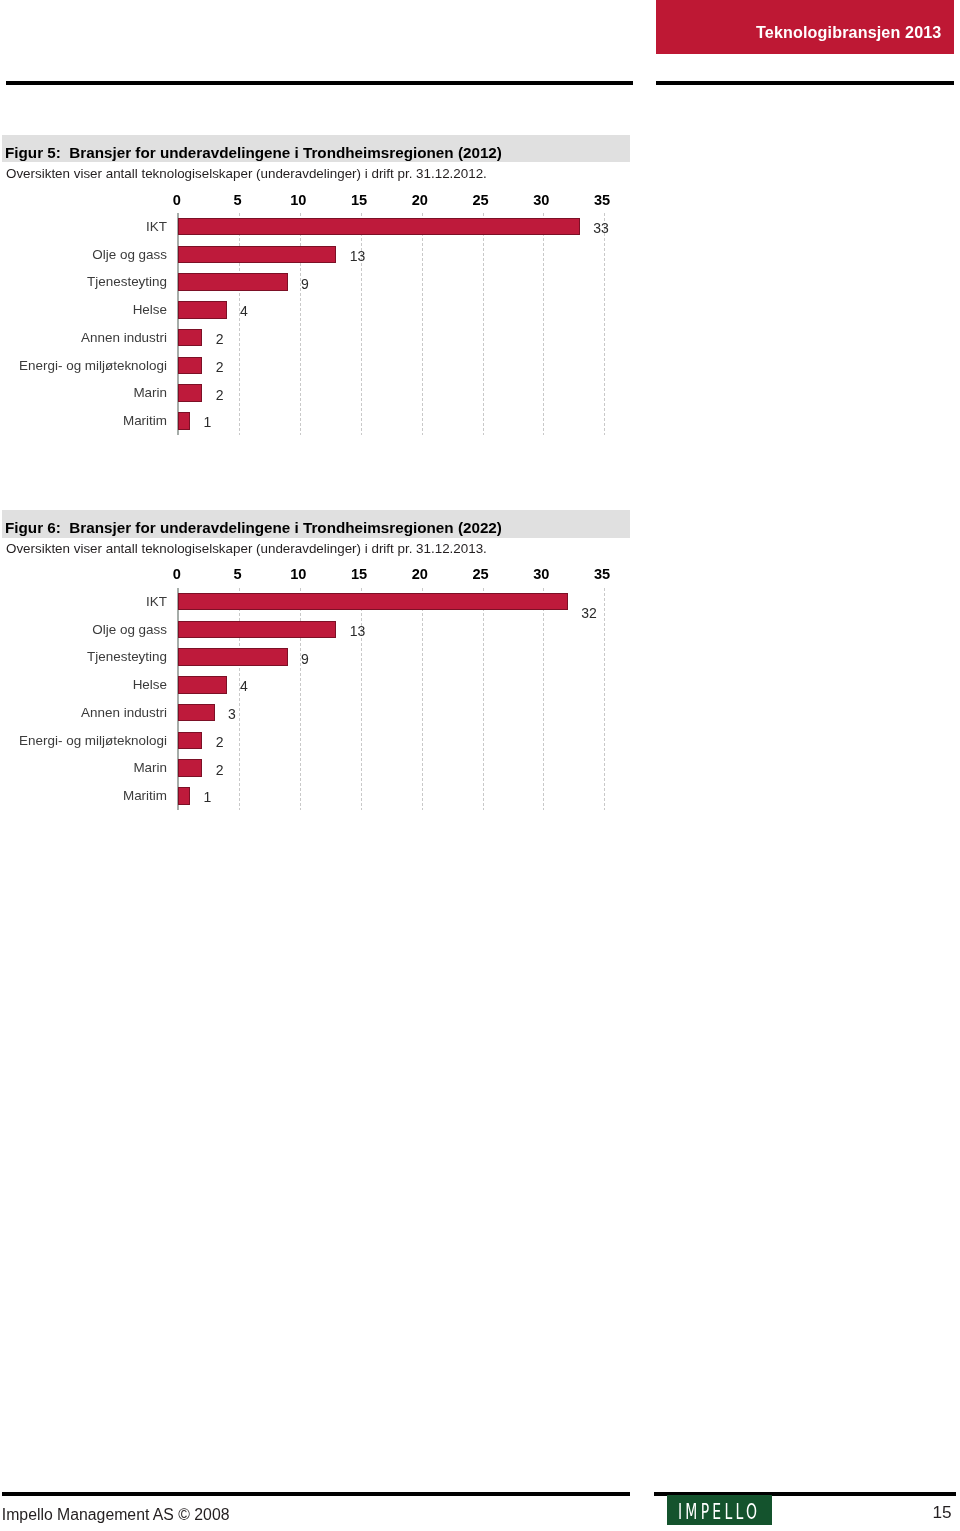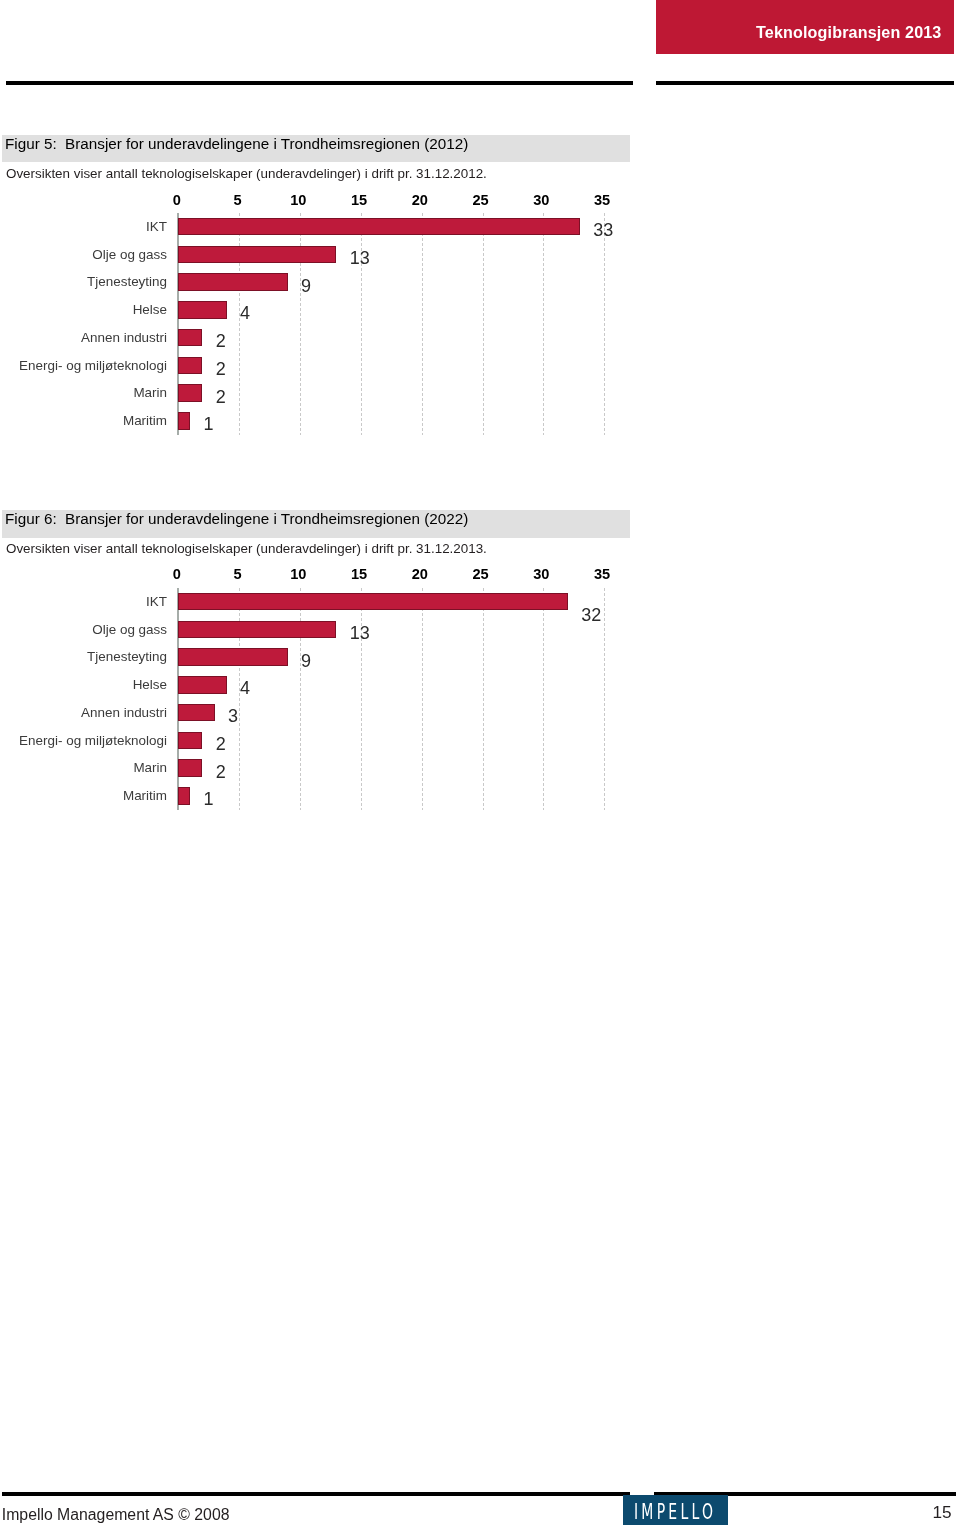--- a/index.html
+++ b/index.html
@@ -10,34 +10,34 @@
 
   
   .hdr-band{position:absolute;left:655.8px;top:0;width:298.2px;height:54.4px;background:#BE1834;}
   .hdr-title{position:absolute;left:756px;top:22.6px;color:#ffffff;font-size:16.1px;font-weight:bold;
              letter-spacing:0.15px;white-space:nowrap;}
   .hdr-rule-l{position:absolute;left:5.9px;top:81.2px;width:626.7px;height:4.2px;background:#000;}
   .hdr-rule-r{position:absolute;left:655.8px;top:81.2px;width:298px;height:4.2px;background:#000;}
 
   
   .figband{position:absolute;left:2px;background:#E0E0E0;height:27.8px;width:628px;}
-  .figband span{position:absolute;left:3.0px;top:0;font-size:15.24px;font-weight:normal;color:#000;white-space:pre;text-align:center;}
+  .figband span{position:absolute;left:3.0px;top:9px;font-size:15.24px;font-weight:bold;color:#000;white-space:pre;text-align:center;}
   .figsub{position:absolute;left:6px;font-size:13.4px;color:#231f20;white-space:nowrap;}
   .cat-label{position:absolute;text-align:right;font-size:13.45px;color:#3b3b3b;white-space:nowrap;}
   .tick{position:absolute;font-size:14.6px;font-weight:bold;color:#000;text-align:center;}
   .grid{position:absolute;width:1px;background:repeating-linear-gradient(to bottom,#c9c9c9 0px,#c9c9c9 2.6px,rgba(255,255,255,0) 2.6px,rgba(255,255,255,0) 5.0px);}
   .axis{position:absolute;width:2.1px;background:#a6ada9;}
   .bar{position:absolute;background:#BE1A3B;border:1px solid #7C1026;box-sizing:border-box;}
-  .val{position:absolute;font-size:18px;color:#2b2b2b;white-space:nowrap;}
+  .val{position:absolute;font-size:14px;color:#2b2b2b;white-space:nowrap;}
 
   
   .ft-rule-l{position:absolute;left:2px;top:1491.8px;width:627.8px;height:4.2px;background:#000;}
   .ft-rule-r{position:absolute;left:654.4px;top:1491.8px;width:301.4px;height:4.2px;background:#000;}
   .ft-text{position:absolute;left:1.8px;top:1506px;font-size:15.8px;color:#231f20;white-space:nowrap;}
-  .ft-logo{position:absolute;left:623px;top:1495.1px;width:104.6px;height:30px;background:#0c4a6e;}
+  .ft-logo{position:absolute;left:667px;top:1495.1px;width:104.6px;height:30px;background:#14532d;}
   .ft-logo span{position:absolute;left:10.6px;top:3.6px;color:#fff;font-size:21.6px;letter-spacing:4.5px;
                 font-family:"DejaVu Sans",sans-serif;font-stretch:condensed;transform:scaleX(0.72);transform-origin:left top;}
   .ft-page{position:absolute;left:932.5px;top:1501.5px;font-size:17.2px;color:#231f20;}
 </style>
 </head>
 <body>
 
 <div class="pg">
   <div class="hdr-band"></div>
   <div class="hdr-title">Teknologibransjen 2013</div>

